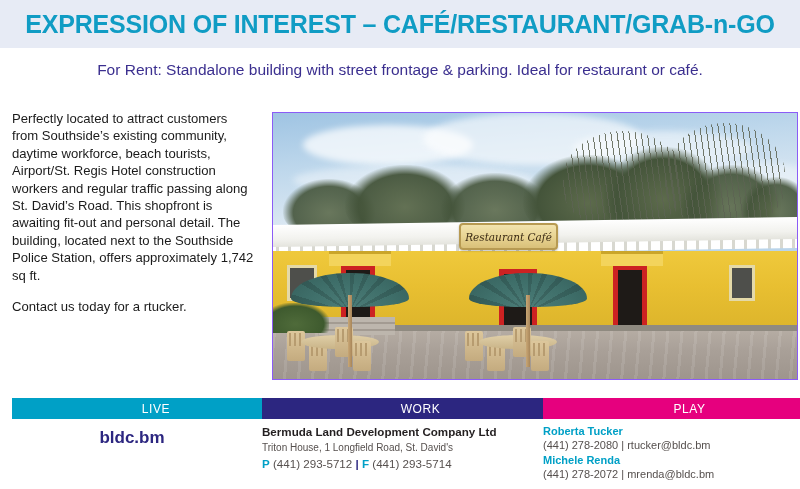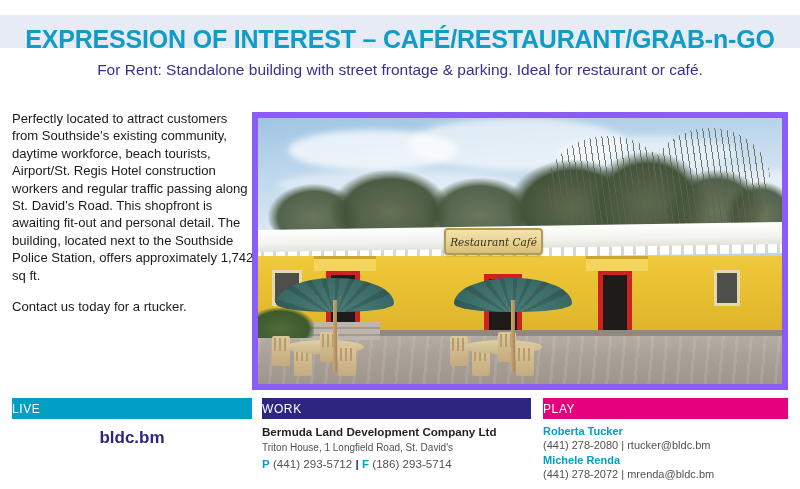--- a/index.html
+++ b/index.html
@@ -11,21 +11,21 @@
     height: 489px;
     background: #ffffff;
     font-family: "Liberation Sans", sans-serif;
     overflow: hidden;
     position: relative;
   }
 
   
   .header-band {
     position: absolute;
-    left: 0; top: 15px;
+    left: 0; top: 0;
     width: 800px; height: 48px;
     background: #e7ebf5;
     display: flex;
     align-items: center;
     justify-content: center;
   }
   .header-title {
     font-size: 25px;
     font-weight: bold;
     color: #109cc4;
@@ -61,23 +61,23 @@
     font-size: 13.1px;
     line-height: 17.4px;
     color: #1b1b1b;
     font-family: "Liberation Sans", sans-serif;
   }
   .copy-col p:last-child { margin-bottom: 0; }
 
   
   .photo {
     position: absolute;
-    left: 252px; top: 112px;
+    left: 272px; top: 112px;
     width: 524px; height: 266px;
-    border: 6px solid #8b5cf6;
+    border: 1px solid #8b5cf6;
     overflow: hidden;
     background: #b9d4ea;
   }
   .photo-inner { position: absolute; inset: 0; }
 
   .sky {
     position: absolute; left: 0; top: 0;
     width: 100%; height: 125px;
     background: linear-gradient(175deg, #9fc4e3 0%, #bfd8ec 35%, #dde9f3 70%, #cfe0ef 100%);
   }
@@ -254,22 +254,23 @@
 
   
   .bar {
     position: absolute;
     height: 21px;
     color: #ffffff;
     font-size: 12px;
     letter-spacing: .6px;
     display: flex;
     align-items: center;
-    justify-content: flex-start;
-    font-family: "Liberation Sans", sans-serif;
+    justify-content: center;
+    font-family: "Liberation Sans", sans-serif;
+    padding-left: 24px;
   }
   .bar-live { left: 12px;  top: 398px; width: 240px; background: #00a0c6; }
   .bar-work { left: 262px; top: 398px; width: 269px; background: #2c2680; }
   .bar-play { left: 543px; top: 398px; width: 245px; background: #e6007e; }
 
   .col { position: absolute; font-family: "Liberation Sans", sans-serif; }
   .col-live { left: 12px;  top: 428px; width: 240px; text-align: center; }
   .col-work { left: 262px; top: 424px; width: 271px; }
   .col-play { left: 543px; top: 424px; width: 250px; }
 
@@ -400,21 +401,21 @@
 </div>
 
 <div class="col col-work">
   <div class="work-name">Bermuda Land Development Company Ltd</div>
   <div class="work-addr">Triton House, 1 Longfield Road, St. David's</div>
   <div class="work-phone">
     <span class="lbl">P</span>
     <span>(441) 293-5712</span>
     <span class="sep">|</span>
     <span class="lbl">F</span>
-    <span>(186) 293-5714</span>
+    <span>(441) 293-5714</span>
   </div>
 </div>
 
 <div class="col col-play">
   <div class="play-name">Roberta Tucker</div>
   <div class="play-contact">(441) 278-2080 | rtucker@bldc.bm</div>
   <div class="play-name">Michele Renda</div>
   <div class="play-contact">(441) 278-2072 | mrenda@bldc.bm</div>
 </div>
 

